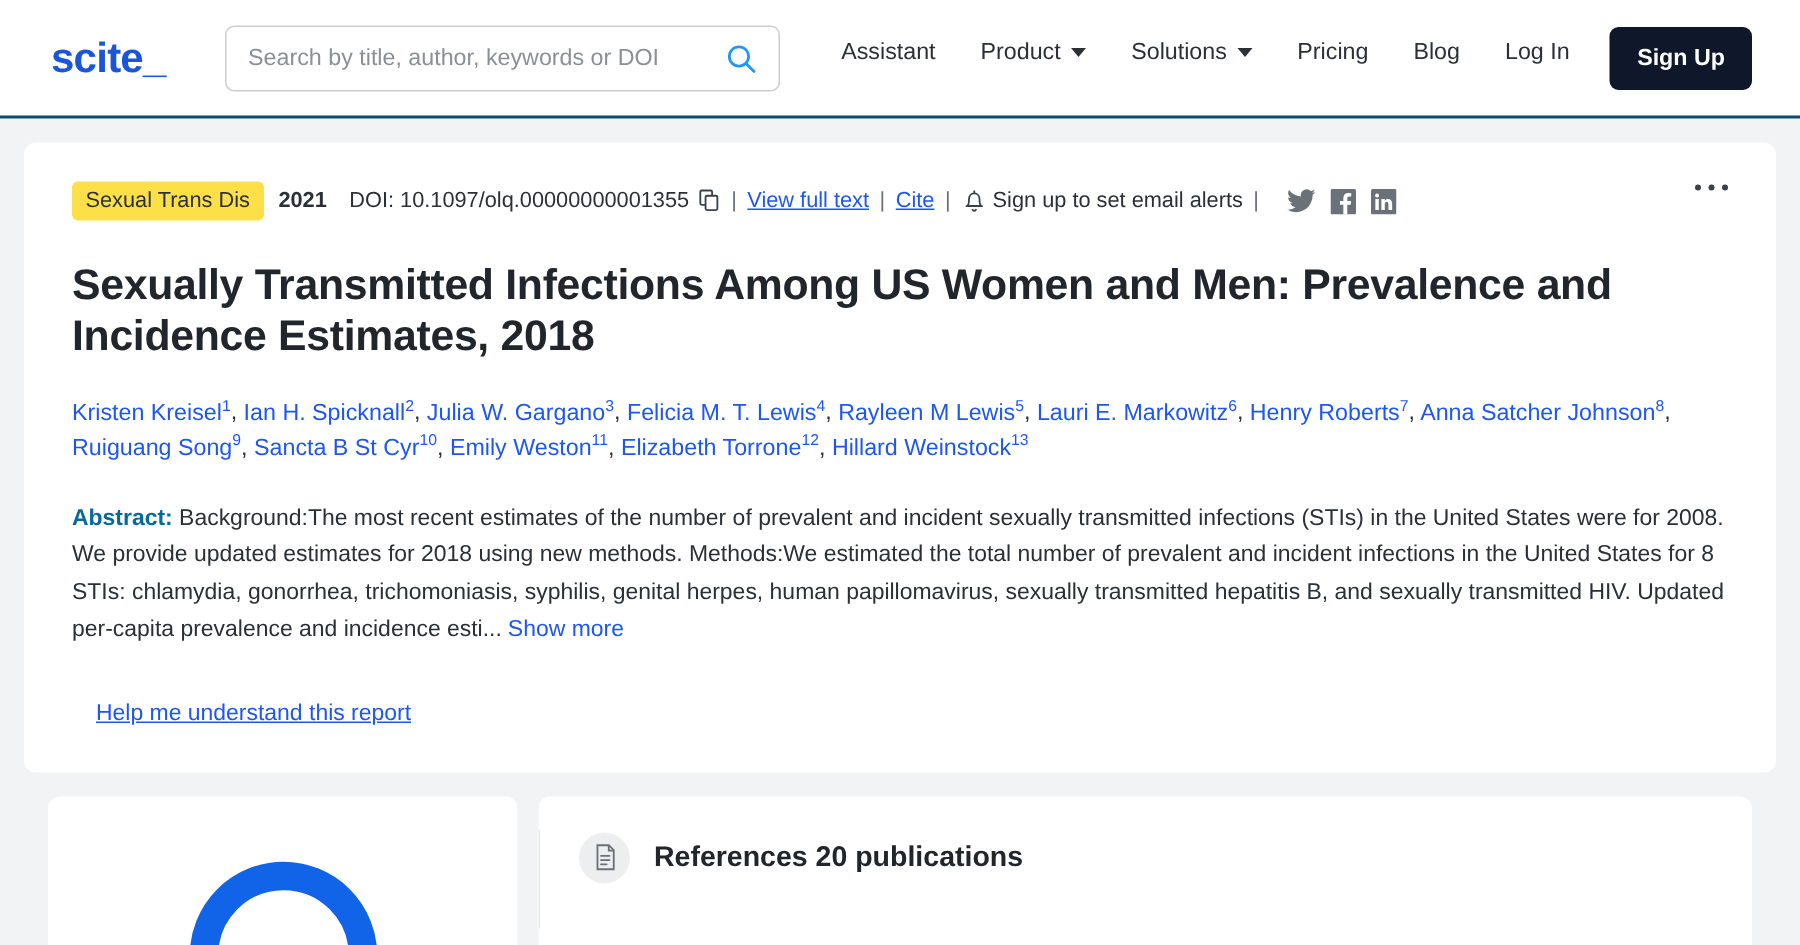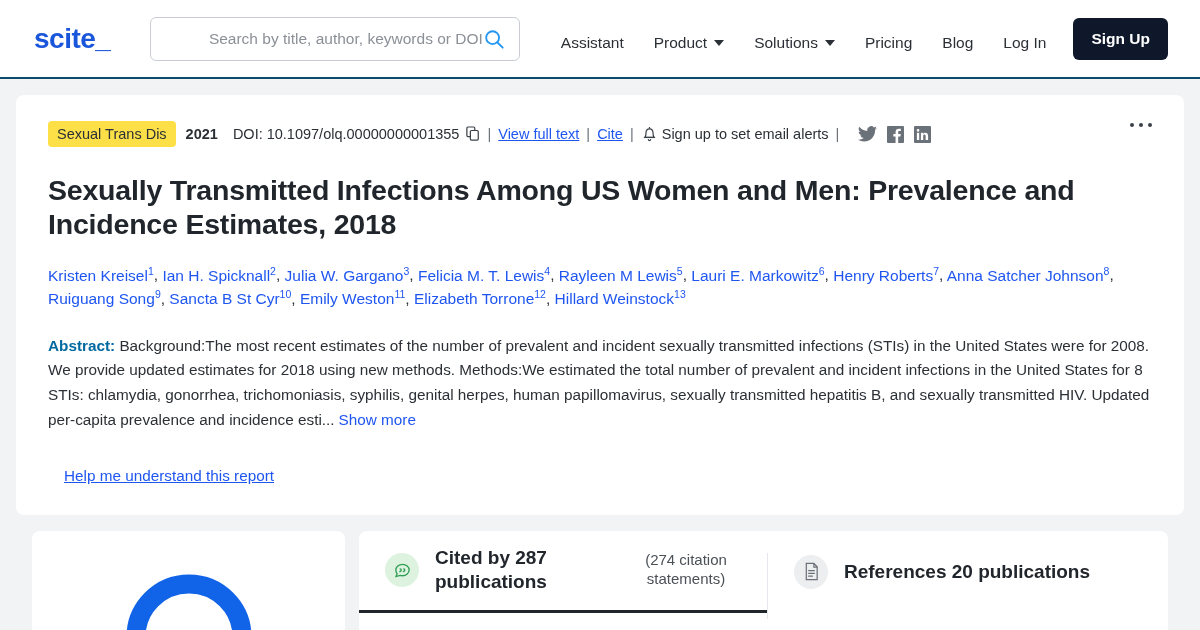--- a/index.html
+++ b/index.html
@@ -41,28 +41,27 @@
     background: #fff;
   }
   .search-wrap input {
     flex: 1;
     border: none;
     outline: none;
     font-size: 15.5px;
     color: #333;
     font-family: "Liberation Sans", sans-serif;
     background: transparent;
-    text-align: right;
   }
   .search-wrap input::placeholder { color: #8b9097; }
   .search-icon { width: 22px; height: 22px; flex: 0 0 auto; }
 
   .nav {
     display: flex;
-    align-items: flex-end;
+    align-items: flex-start;
     margin-left: 26px;
     gap: 0;
   }
   .nav-item {
     font-size: 15.5px;
     color: #2b3036;
     padding: 8px 15px;
     cursor: pointer;
     white-space: nowrap;
     display: flex;
@@ -354,30 +353,20 @@
 
   <div class="bottom-row">
 
     <div class="gauge-card">
       <svg width="150" height="90" viewBox="0 0 150 90">
         <path d="M 22 82 A 53 53 0 0 1 128 82" fill="none" stroke="#1164e8" stroke-width="19" stroke-linecap="round"></path>
       </svg>
     </div>
 
     <div class="tabs-card">
-      <div class="tab active">
-        <span class="tab-icon green">
-          <svg width="19" height="19" viewBox="0 0 20 20" fill="none" stroke="#2f9e52" stroke-width="1.4">
-            <path d="M17 9.5c0 3.3-3.1 6-7 6-.9 0-1.8-.15-2.6-.42L3.2 16.4l1.1-3A5.9 5.9 0 0 1 3 9.5c0-3.3 3.1-6 7-6s7 2.7 7 6z"></path>
-            <path d="M7.6 8.3c.7 0 1.1.5 1.1 1.1 0 .9-.7 1.5-1.5 1.7M11.3 8.3c.7 0 1.1.5 1.1 1.1 0 .9-.7 1.5-1.5 1.7" stroke-linecap="round"></path>
-          </svg>
-        </span>
-        <span class="tab-label">Cited by 287 publications</span>
-        <span class="tab-sub">(274 citation statements)</span>
-      </div>
 
       <div class="tab-divider"></div>
 
       <div class="tab">
         <span class="tab-icon gray">
           <svg width="17" height="19" viewBox="0 0 18 20" fill="none" stroke="#6b7178" stroke-width="1.3">
             <path d="M3.5 1.5h8l3.5 3.5v13.5h-11.5z"></path>
             <path d="M11.5 1.5v3.8h3.5"></path>
             <line x1="6" y1="9" x2="12" y2="9" stroke-linecap="round"></line>
             <line x1="6" y1="12" x2="12" y2="12" stroke-linecap="round"></line>

